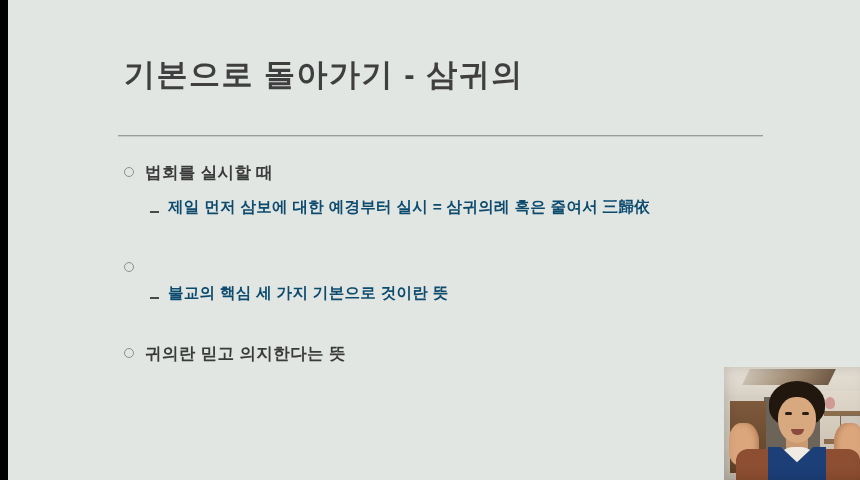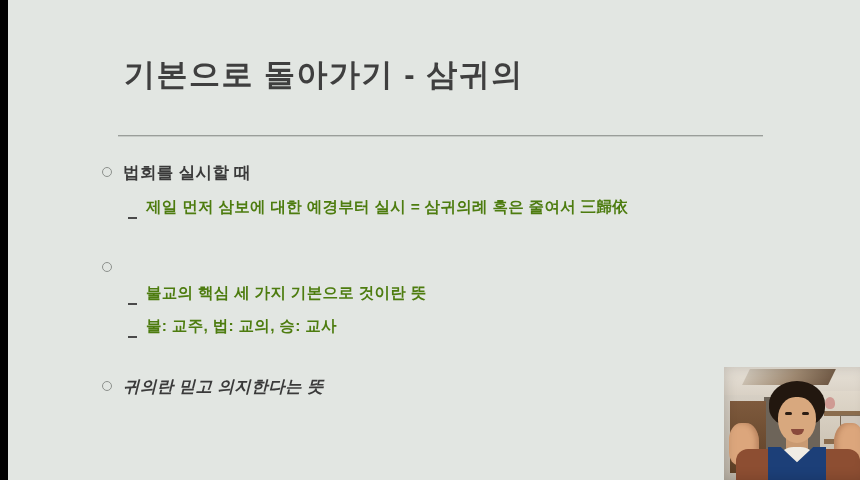--- a/index.html
+++ b/index.html
@@ -37,26 +37,26 @@
     left: 110px;
     top: 135px;
     width: 645px;
     height: 2px;
     background: linear-gradient(to bottom, #9a9e9a 0%, #9a9e9a 50%, #c7cbc7 50%, #c7cbc7 100%);
   }
 
   
   #slide-body {
     position: absolute;
-    left: 94px;
+    left: 116px;
     top: 160px;
     width: 660px;
   }
   .bullet-group { margin-bottom: 22px; }
-  .bullet-group:last-child { margin-bottom: 0; font-style: italic; }
+  .bullet-group:last-child { margin-bottom: 0; }
 
   .bullet-l1 {
     display: flex;
     align-items: flex-start;
     font-size: 16.5px;
     font-weight: 700;
     color: #3a3a3a;
     letter-spacing: 0.4px;
     line-height: 1.55;
     white-space: nowrap;
@@ -67,24 +67,24 @@
     height: 10px;
     border: 1.4px solid #8d918d;
     border-radius: 50%;
     margin-top: 7px;
     margin-right: 11px;
     box-sizing: border-box;
   }
 
   .bullet-l2 {
     display: flex;
-    align-items: flex-end;
+    align-items: center;
     font-size: 15.5px;
     font-weight: 700;
-    color: #4d7c0f;
+    color: #0c4a6e;
     letter-spacing: 0.3px;
     line-height: 1.55;
     white-space: nowrap;
     margin-left: 26px;
     margin-top: 9px;
   }
   .marker-dash {
     flex: 0 0 auto;
     width: 9px;
     height: 1.8px;
@@ -236,24 +236,20 @@
 
     <div class="gap-sm"></div>
 
     <div class="bullet-group">
       <div class="bullet-l1">
         <span class="marker-circle"></span>
       </div>
       <div class="bullet-l2">
         <span class="marker-dash"></span>
         <span>불교의 핵심 세 가지 기본으로 것이란 뜻</span>
-      </div>
-      <div class="bullet-l2">
-        <span class="marker-dash"></span>
-        <span>불: 교주, 법: 교의, 승: 교사</span>
       </div>
     </div>
 
     <div class="gap-sm"></div>
 
     <div class="bullet-group">
       <div class="bullet-l1">
         <span class="marker-circle"></span>
         <span>귀의란 믿고 의지한다는 뜻</span>
       </div>

